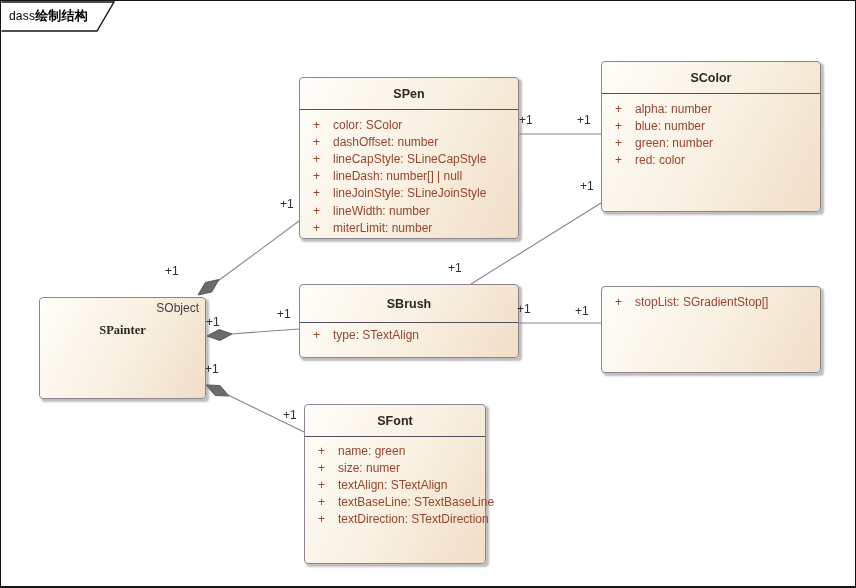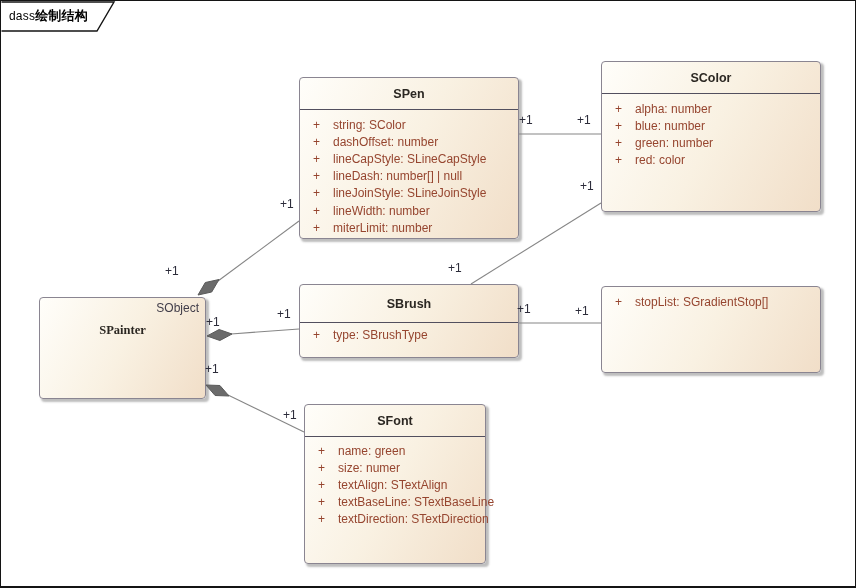--- a/index.html
+++ b/index.html
@@ -64,21 +64,21 @@
     </div>
   </div>
 
   <div class="uml-class" style="left:298px; top:76px; width:220px; height:162px;">
     <div class="cls-header" style="height:32px;">
       <span class="cls-title">SPen</span>
     </div>
     <div class="cls-attrs">
   <div class="attr-row">
     <span class="attr-vis">+</span>
-    <span class="attr-text">string: SColor</span>
+    <span class="attr-text">color: SColor</span>
   </div>
 
   <div class="attr-row">
     <span class="attr-vis">+</span>
     <span class="attr-text">dashOffset: number</span>
   </div>
 
   <div class="attr-row">
     <span class="attr-vis">+</span>
     <span class="attr-text">lineCapStyle: SLineCapStyle</span>
@@ -133,21 +133,21 @@
 </div>
   </div>
 
   <div class="uml-class" style="left:298px; top:283px; width:220px; height:74px;">
     <div class="cls-header" style="height:38px;">
       <span class="cls-title">SBrush</span>
     </div>
     <div class="cls-attrs" style="padding-top:3px;">
   <div class="attr-row">
     <span class="attr-vis">+</span>
-    <span class="attr-text">type: SBrushType</span>
+    <span class="attr-text">type: STextAlign</span>
   </div>
 </div>
   </div>
 
   <div class="uml-class" style="left:600px; top:285px; width:220px; height:87px;">
     <div class="cls-attrs">
   <div class="attr-row">
     <span class="attr-vis">+</span>
     <span class="attr-text">stopList: SGradientStop[]</span>
   </div>

